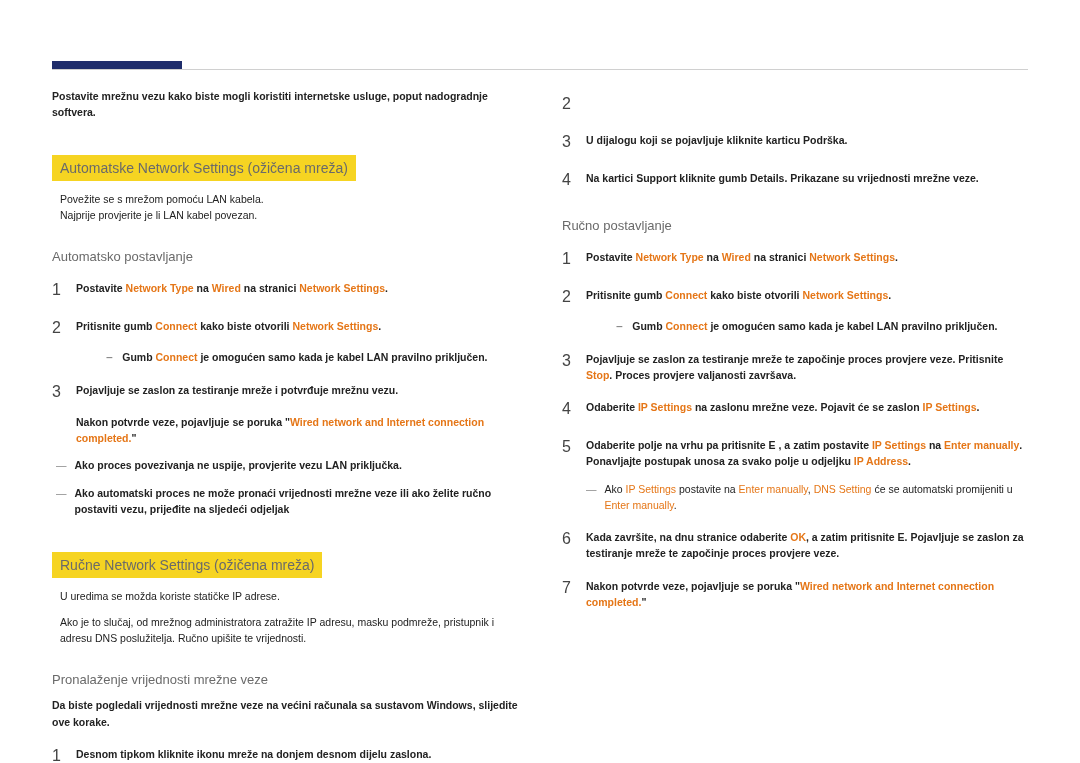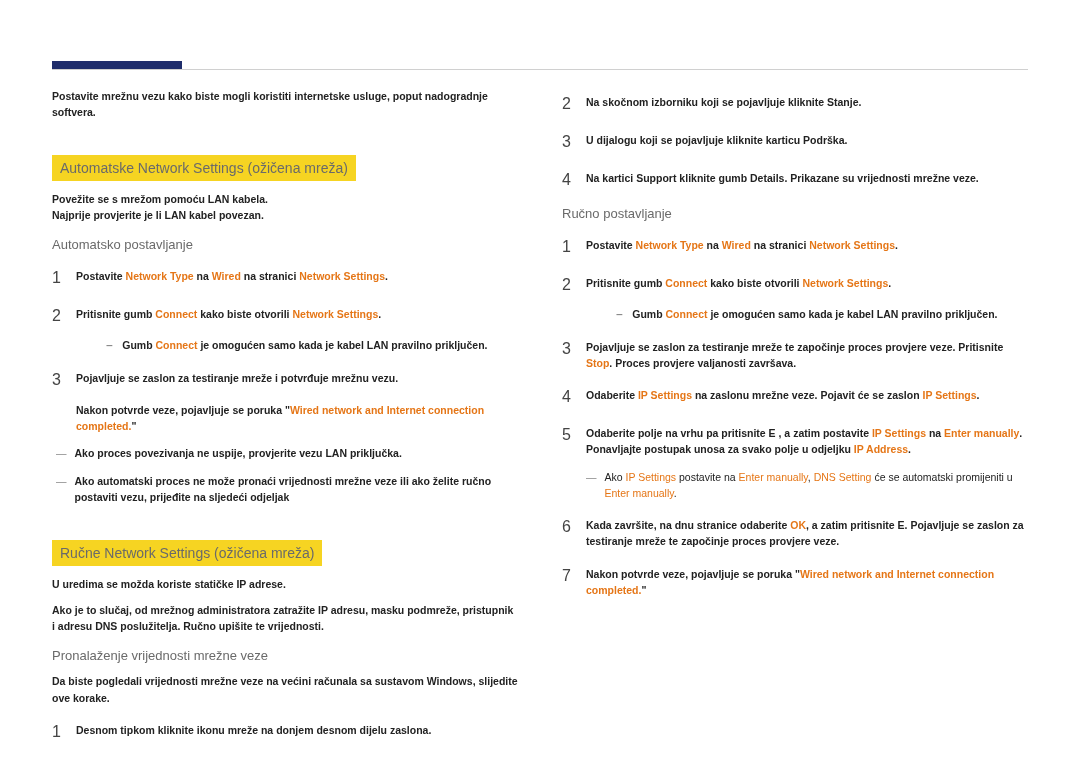--- a/index.html
+++ b/index.html
@@ -50,24 +50,24 @@
     font-weight: 400;
     padding: 5px 8px;
     display: inline-block;
     width: fit-content;
     margin-top: 24px;
   }
   .subheading {
     color: #6a6a6a;
     font-size: 13px;
     font-weight: 400;
-    margin-top: 4px;
+    margin-top: 16px;
   }
   .p { font-size: 10.5px; line-height: 1.55; font-weight: 600; }
-  .b { font-weight: 700; }
+  .b { font-weight: 400; margin-left: 8px; }
   .numrow {
     display: flex;
     gap: 10px;
     align-items: flex-start;
     margin-top: 4px;
     line-height: 1.5;
   }
   .num {
     font-size: 16px;
     font-weight: 300;
@@ -167,21 +167,20 @@
     <div class="numrow">
       <div class="num">1</div>
       <div class="step">Desnom tipkom kliknite ikonu mreže na donjem desnom dijelu zaslona.</div>
     </div>
   </div>
 
   <div class="col">
 
     <div class="numrow">
       <div class="num">2</div>
-      <div class="step">Na skočnom izborniku koji se pojavljuje kliknite Stanje.</div>
     </div>
 
     <div class="numrow">
       <div class="num">3</div>
       <div class="step">
         <span>U dijalogu koji se pojavljuje kliknite karticu </span><span>Podrška</span><span>.</span>
       </div>
     </div>
 
     <div class="numrow">

